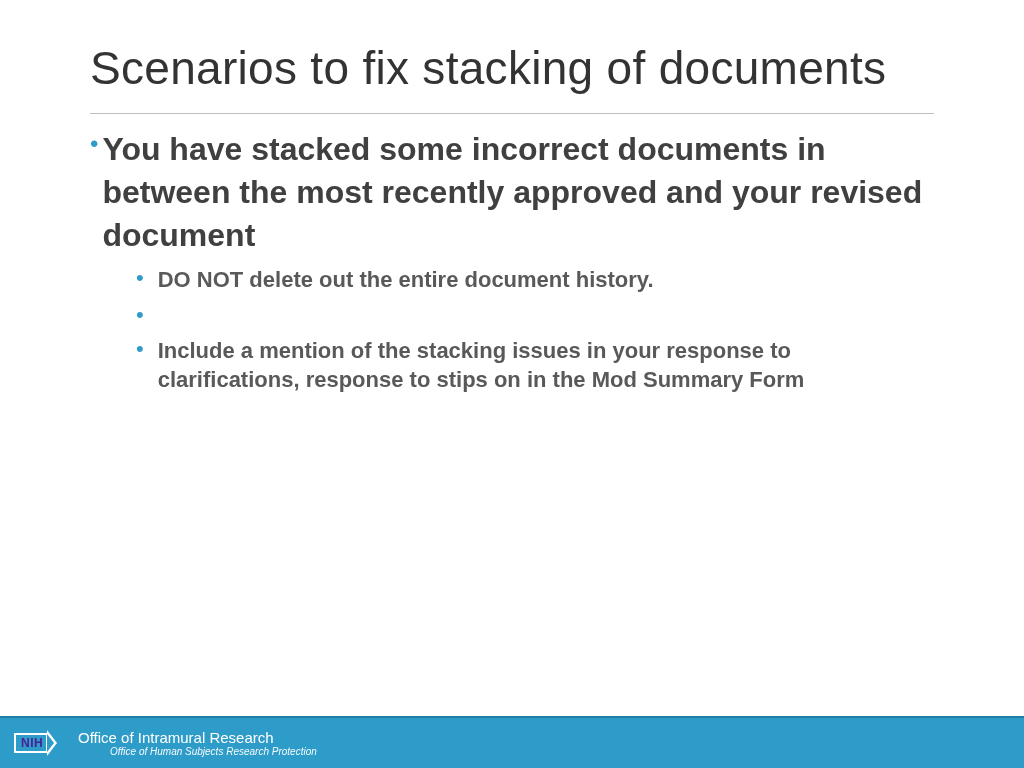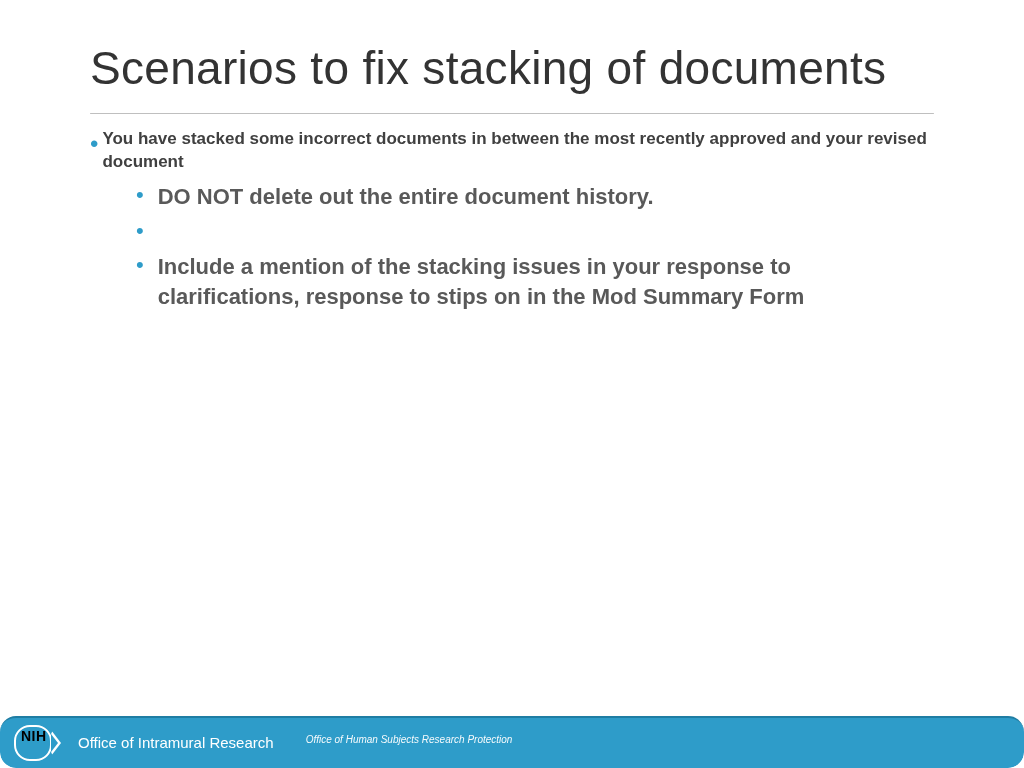--- a/index.html
+++ b/index.html
@@ -1,15 +1,15 @@
 <!DOCTYPE html>
 <html><head>
   <meta charset="utf-8">
   <style>
-    * { margin: 0; padding: 0; box-sizing: border-box; border-radius: 16px; }
+    * { margin: 0; padding: 0; box-sizing: border-box; }
     body {
       width: 1024px;
       height: 768px;
       background: #fff;
       font-family: "Segoe UI Light", "Segoe UI", -apple-system, Helvetica, Arial, sans-serif;
       position: relative;
       overflow: hidden;
     }
     .slide {
       width: 100%;
@@ -42,21 +42,21 @@
       font-size: 24px;
       line-height: 1.2;
       margin-right: 4px;
       margin-top: 2px;
       font-weight: 400;
     }
     .top-text {
       font-family: "Segoe UI", -apple-system, Helvetica, Arial, sans-serif;
       font-weight: 700;
       color: #404040;
-      font-size: 17px;
+      font-size: 32px;
       line-height: 1.35;
     }
     .sub-list {
       margin-left: 46px;
       margin-top: 2px;
     }
     .sub-item {
       display: flex;
       align-items: flex-start;
       margin-bottom: 7px;
@@ -90,25 +90,25 @@
     .nih-logo {
       width: 54px;
       height: 30px;
       position: relative;
       display: flex;
       align-items: center;
       flex-shrink: 0;
     }
     .nih-box {
       border: 2px solid #fff;
-      color: #000000;
+      color: #4c1d95;
       font-weight: 700;
-      font-size: 14px;
+      font-size: 12px;
       font-family: Arial, sans-serif;
-      padding: 2px 3px 16px 5px;
+      padding: 2px 3px 2px 5px;
       letter-spacing: 0.5px;
       line-height: 1;
     }
     .nih-chev {
       width: 0;
       height: 0;
       border-top: 13px solid transparent;
       border-bottom: 13px solid transparent;
       border-left: 10px solid #fff;
       margin-left: -1px;
@@ -122,21 +122,21 @@
       width: 0;
       height: 0;
       border-top: 9px solid transparent;
       border-bottom: 9px solid transparent;
       border-left: 7px solid #2e9cc9;
     }
     .footer-text {
       margin-left: 10px;
       color: #fff;
       display: flex;
-      flex-direction: row;
+      flex-direction: column;
       line-height: 1.15;
     }
     .footer-line1 {
       font-family: "Segoe UI", Arial, sans-serif;
       font-size: 15px;
       font-weight: 400;
     }
     .footer-line2 {
       font-family: "Segoe UI", Arial, sans-serif;
       font-size: 10px;

